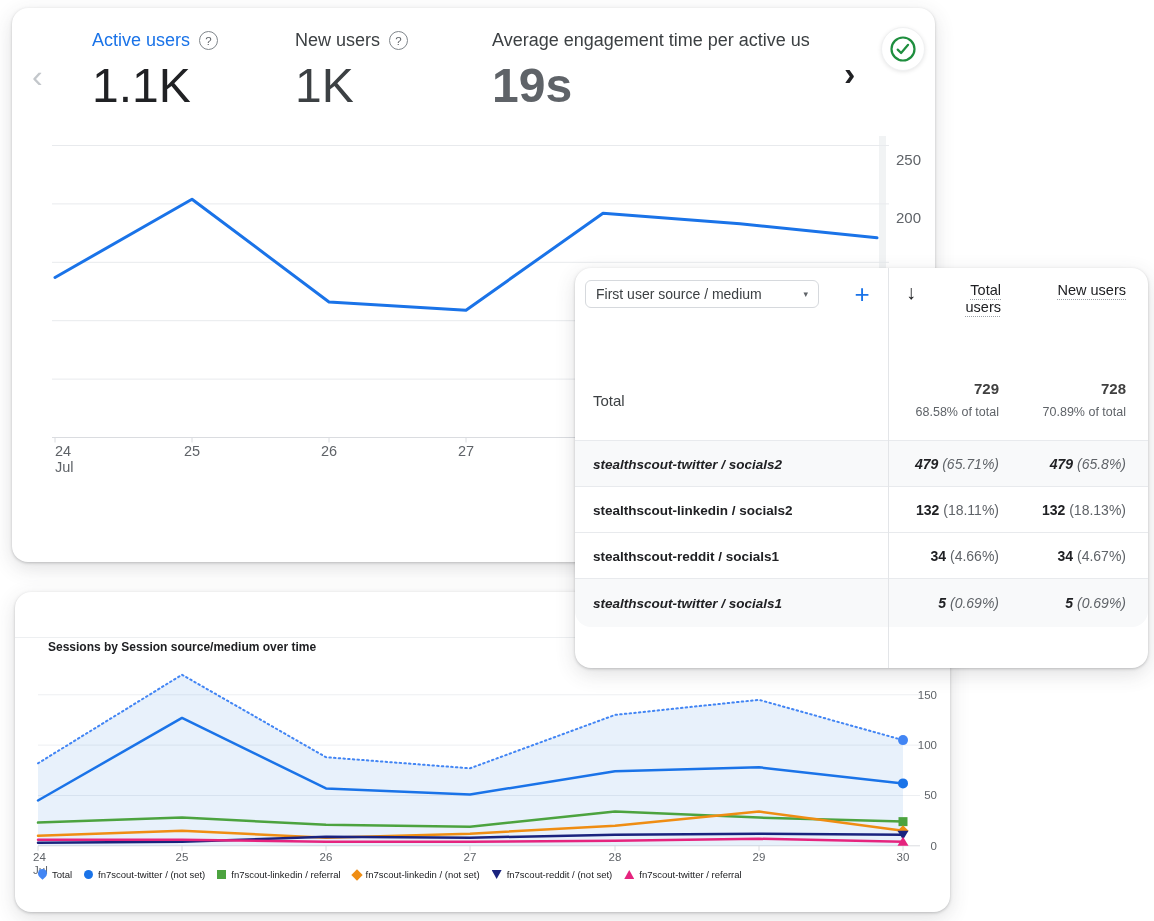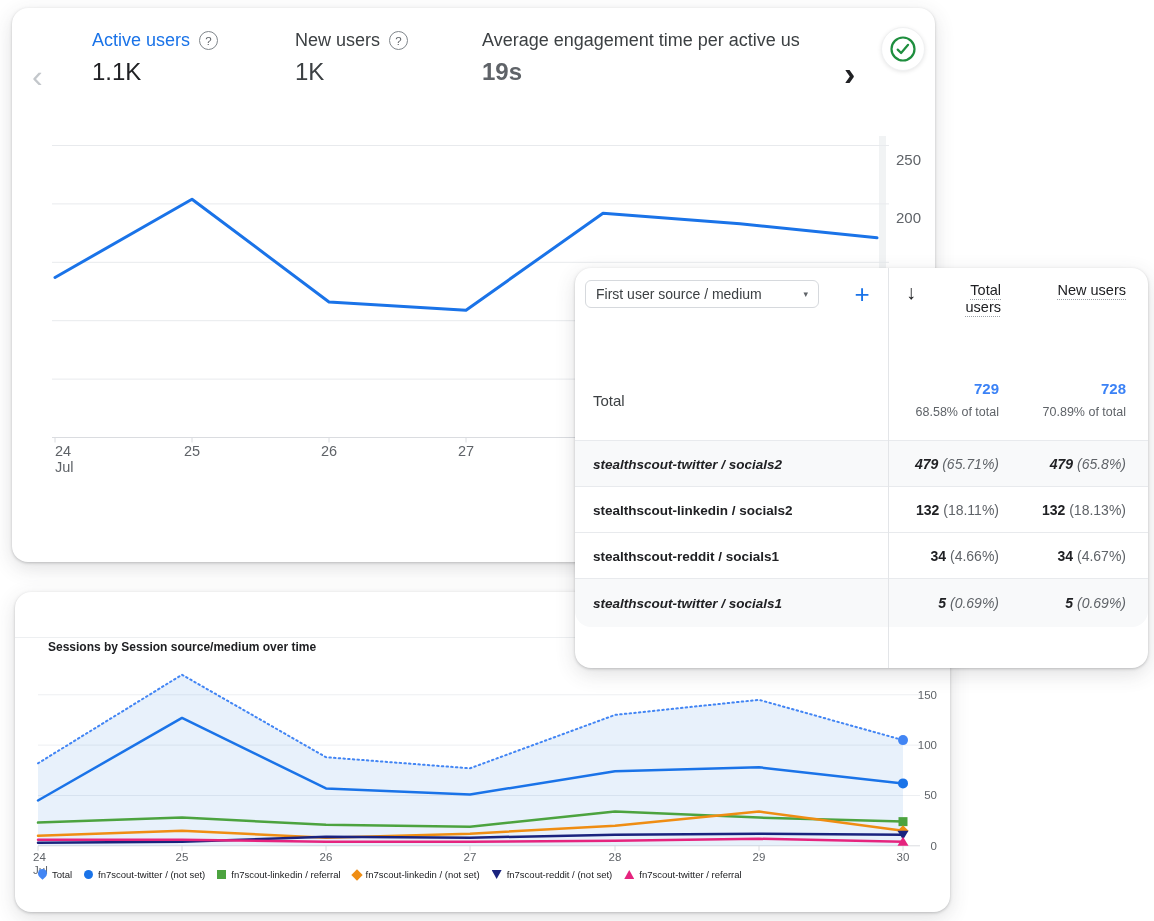--- a/index.html
+++ b/index.html
@@ -16,22 +16,22 @@
 
   
   .chev{position:absolute;line-height:1;cursor:pointer;user-select:none;}
   .chev.prev{left:20px;top:52px;font-size:32px;color:#c3c7cb;}
   .chev.next{left:832px;top:48px;font-size:34px;color:#202124;font-weight:600;}
   .metric{position:absolute;top:22px;cursor:pointer;}
   .metric .lab{font-size:18px;color:#3c4043;display:flex;align-items:center;gap:9px;}
   .metric.m1 .lab{color:#1a73e8;align-items:center;}
   .metric .lab .t{white-space:nowrap;}
   .metric.m3 .lab .t{max-width:346px;overflow:hidden;display:block;}
-  .metric .val{font-size:24px;margin-top:7px;color:#202124;}
-  .m1{left:80px;} .m2{left:283px;} .m3{left:470px;}
+  .metric .val{font-size:48px;margin-top:7px;color:#202124;}
+  .m1{left:80px;} .m2{left:283px;} .m3{left:480px;}
   .m2 .val{color:#3c4043;} .m3 .val{color:#5f6368;font-weight:bold;}
   .qm{width:17px;height:17px;border:1.4px solid #80868b;border-radius:50%;
       font-size:11.5px;color:#5f6368;display:inline-flex;align-items:center;
       justify-content:center;flex:none;cursor:pointer;}
   .chip{position:absolute;left:869px;top:19px;width:42px;height:42px;border-radius:50%;
       background:#fff;border:1px solid #f0f1f2;box-shadow:0 1px 4px rgba(0,0,0,.10);
       display:flex;align-items:center;justify-content:center;cursor:pointer;}
   #top-chart{position:absolute;left:0;top:120px;}
 
   
@@ -45,21 +45,21 @@
   .vdiv{position:absolute;left:313px;top:0;width:1px;height:100%;background:#e3e5e8;z-index:2;}
   .sort{position:absolute;left:331px;top:13px;font-size:20px;color:#202124;cursor:pointer;z-index:3;}
   .hcol{position:absolute;top:14px;font-size:14.5px;color:#202124;text-align:right;cursor:pointer;z-index:3;line-height:17px;}
   .hcol.c2{right:147px;width:48px;}
   .hcol.c3{right:22px;}
   .dotted{text-decoration-line:underline;text-decoration-style:dotted;
       text-decoration-color:#9aa0a6;text-decoration-thickness:1px;text-underline-offset:4px;}
   .trlabel{position:absolute;left:18px;top:124px;font-size:15px;color:#3c4043;}
   .tcell{position:absolute;top:112px;text-align:right;}
   .tcell.c2{right:149px;} .tcell.c3{right:22px;}
-  .tcell .num{font-size:15px;font-weight:700;color:#3b82f6;}
+  .tcell .num{font-size:15px;font-weight:700;color:#404040;}
   .tcell .sub{font-size:12.5px;color:#5f6368;margin-top:8px;}
   .rows{position:absolute;left:0;top:172px;width:100%;border-radius:0 0 16px 16px;overflow:hidden;z-index:1;}
   .trow{position:relative;height:45px;border-top:1px solid #e8eaed;background:#fff;}
   .trow.alt{background:#f8f9fa;font-style:italic;}
   .trow:last-child{height:48px;}
   .tdim{position:absolute;left:18px;top:50%;transform:translateY(-50%);
       font-size:13.5px;font-weight:700;color:#202124;}
   .tval{position:absolute;top:50%;transform:translateY(-50%);font-size:14px;white-space:nowrap;}
   .tval.c2{right:149px;} .tval.c3{right:22px;}
   .tval .num{color:#202124;font-weight:700;}

